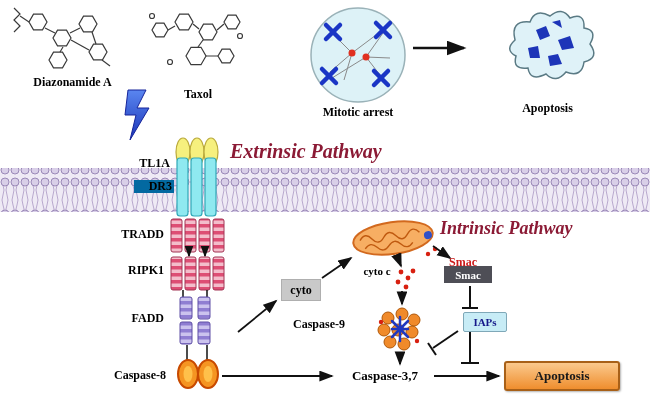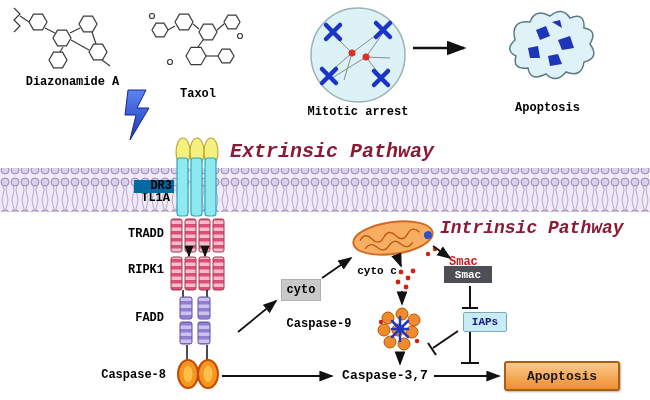--- a/index.html
+++ b/index.html
@@ -1,17 +1,17 @@
 <!DOCTYPE html>
 <html><head>
 <meta charset="utf-8">
 <style>
   html,body{margin:0;padding:0;background:#fff;}
   #fig{position:relative;width:650px;height:400px;background:#fff;overflow:hidden;
-       font-family:Liberation Mono, monospace;}
+       font-family:Liberation Serif, serif;border-radius:15px;}
   #layer{position:absolute;left:0;top:0;}
   .lbl{position:absolute;font-weight:bold;font-size:12px;color:#000;text-align:center;line-height:1.1;}
   .right{text-align:right;}
   .pathway{position:absolute;font-weight:bold;font-style:italic;color:#8B1A35;font-size:20px;}
   .box{position:absolute;display:flex;align-items:center;justify-content:center;font-weight:bold;}
   .tbid{background:#C9C9C9;color:#000;font-size:12px;border:1px solid #AFAFAF;}
   .smacbox{background:#4E4E56;color:#fff;font-size:11px;}
   .smacred{position:absolute;color:#CC1A1A;font-weight:bold;font-size:12px;}
   .iaps{background:#C7ECF6;border:1px solid #7FA8B8;color:#16188A;font-size:11px;border-radius:2px;margin-left:12px;}
   .apobox{background:linear-gradient(#FBC98D,#EF8E2E);border:2px solid #A86018;border-radius:3px;
@@ -233,21 +233,21 @@
   <line x1="400" y1="352" x2="400" y2="364" stroke="#111" stroke-width="1.8" marker-end="url(#ah)"></line>
   <line x1="222" y1="376" x2="332" y2="376" stroke="#111" stroke-width="1.8" marker-end="url(#ah)"></line>
   <line x1="434" y1="376" x2="499" y2="376" stroke="#111" stroke-width="1.8" marker-end="url(#ah)"></line>
 </svg>
 
 <div class="lbl" style="left:10px;top:76px;width:125px;">Diazonamide A</div>
 <div class="lbl" style="left:158px;top:80px;width:80px;margin-top:8px;">Taxol</div>
 <div class="lbl" style="left:303px;top:106px;width:110px;">Mitotic arrest</div>
 <div class="lbl" style="left:500px;top:102px;width:95px;">Apoptosis</div>
 
-<div class="lbl right" style="left:126px;top:157px;width:44px;margin-top:35px;">TL1A</div>
+<div class="lbl right" style="left:126px;top:157px;width:44px;">TL1A</div>
 <div class="lbl right onmem" style="left:134px;top:180px;width:36px;">DR3</div>
 
 <div class="pathway" style="left:230px;top:140px;width:210px;">Extrinsic Pathway</div>
 <div class="pathway" style="left:440px;top:218px;width:210px;font-size:18px;">Intrinsic Pathway</div>
 
 <div class="lbl right" style="left:112px;top:228px;width:52px;">TRADD</div>
 <div class="lbl right" style="left:112px;top:264px;width:52px;">RIPK1</div>
 <div class="lbl right" style="left:112px;top:312px;width:52px;">FADD</div>
 <div class="lbl right" style="left:90px;top:369px;width:76px;">Caspase-8</div>
 

